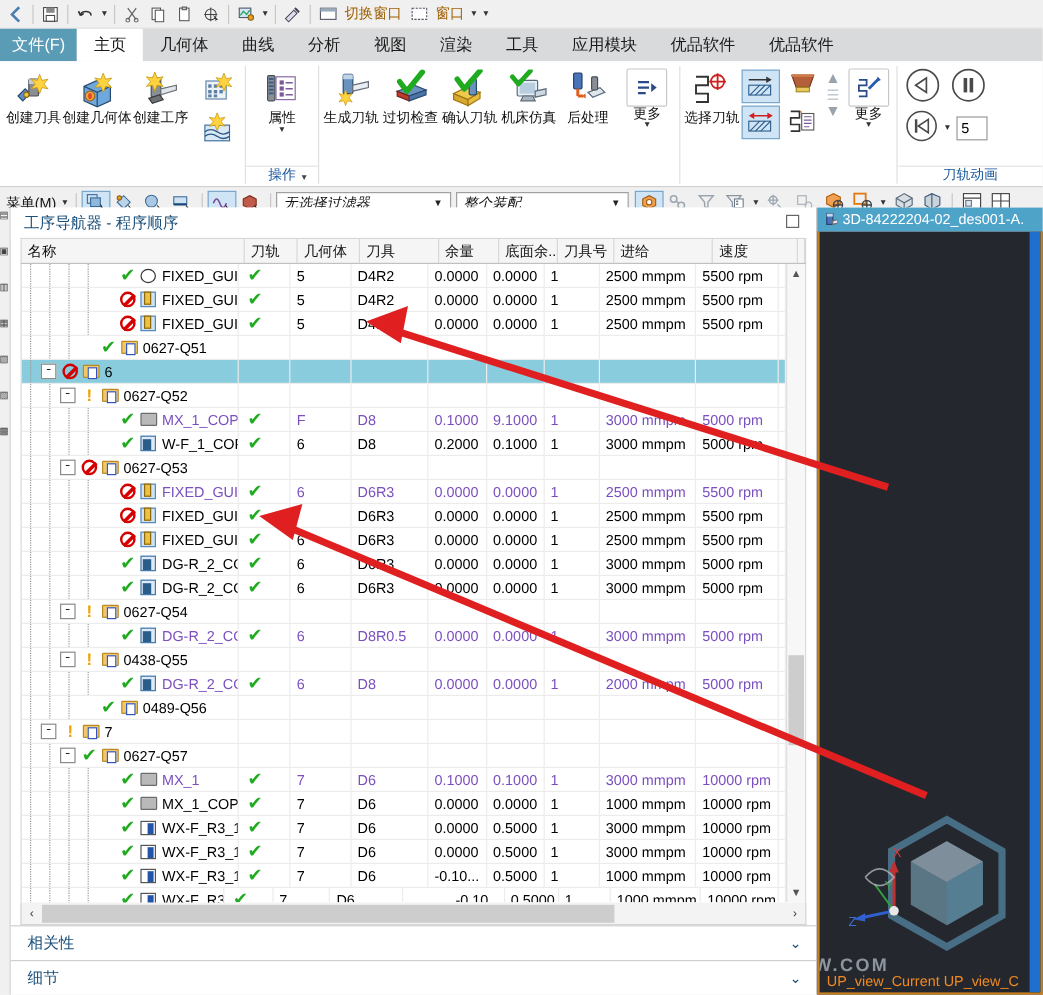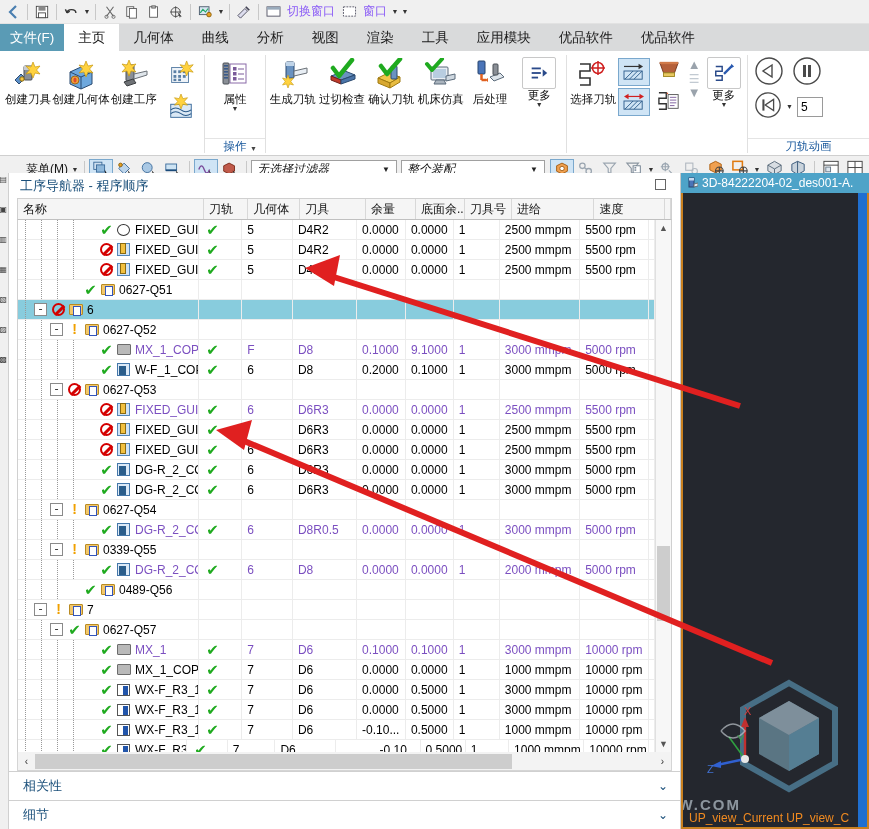--- a/index.html
+++ b/index.html
@@ -15,21 +15,21 @@
   #qat {
     height:24px; background:#f0f0f0; display:flex; align-items:center;
     border-bottom:1px solid #e2e2e2; padding-left:2px;
   }
   .qat-btn {
     width:22px; height:21px; display:flex; align-items:center; justify-content:center;
     font-size:13px; color:#3b5c82; cursor:default;
   }
   .qat-sep { width:1px; height:16px; background:#c8c8c8; margin:0 3px; }
   .qat-caret { font-size:7px; color:#333; width:10px; text-align:center; }
-  .qat-label { font-size:12px; color:#8b5cf6; padding:0 3px; }
+  .qat-label { font-size:12px; color:#a16207; padding:0 3px; }
 
   
   #ribbon-tabs {
     height:27px; background:#d9dadb; display:flex; align-items:flex-end;
     position:relative;
   }
   .rtab {
     height:27px; line-height:27px; padding:0 14px; font-size:13.5px; color:#1a1a1a;
     cursor:default; white-space:nowrap;
   }
@@ -64,21 +64,21 @@
   .rbtn.boxed .ic {
     border:1px solid #c8c8c8; border-radius:2px; background:#fff;
     width:34px; height:32px;
   }
 
   
   #selbar {
     height:28px; background:#f0f0f0; display:flex; align-items:center;
     padding-left:3px; border-bottom:1px solid #d6d6d6;
   }
-  .sb-label { font-size:12px; color:#111; padding:0 2px;margin-left:21px; }
+  .sb-label { font-size:12px; color:#111; padding:0 2px; }
   .sb-btn {
     width:24px; height:22px; display:flex; align-items:center; justify-content:center;
     cursor:default;
   }
   .sb-btn.on { background:#cfe4f5; border:1px solid #7aa8cd; }
   .sb-sep { width:1px; height:18px; background:#c8c8c8; margin:0 4px; }
   .sb-combo {
     height:20px; border:1px solid #a0a0a0; background:#fff; display:flex;
     align-items:center; padding:0 2px 0 5px; font-size:12px; color:#111;
   }
@@ -1317,21 +1317,21 @@
                 <span class="nm">
                   <span class="guide"></span>
                   <span class="guide"></span>
                   <span class="expander">-</span>
                   <span class="g">
                     <span class="bang">!</span>
                   </span>
                   <span class="ti">
                     <span class="folder"></span>
                   </span>
-                  <span class="nm-txt">0339-Q55</span>
+                  <span class="nm-txt">0438-Q55</span>
                 </span>
               </div>
               <div class="td" style="width: 45px;"></div>
               <div class="td" style="width: 53px;"></div>
               <div class="td" style="width: 67px;"></div>
               <div class="td" style="width: 51px;"></div>
               <div class="td" style="width: 50px;"></div>
               <div class="td" style="width: 48px;"></div>
               <div class="td" style="width: 84px;"></div>
               <div class="td" style="width: 72px;"></div>

